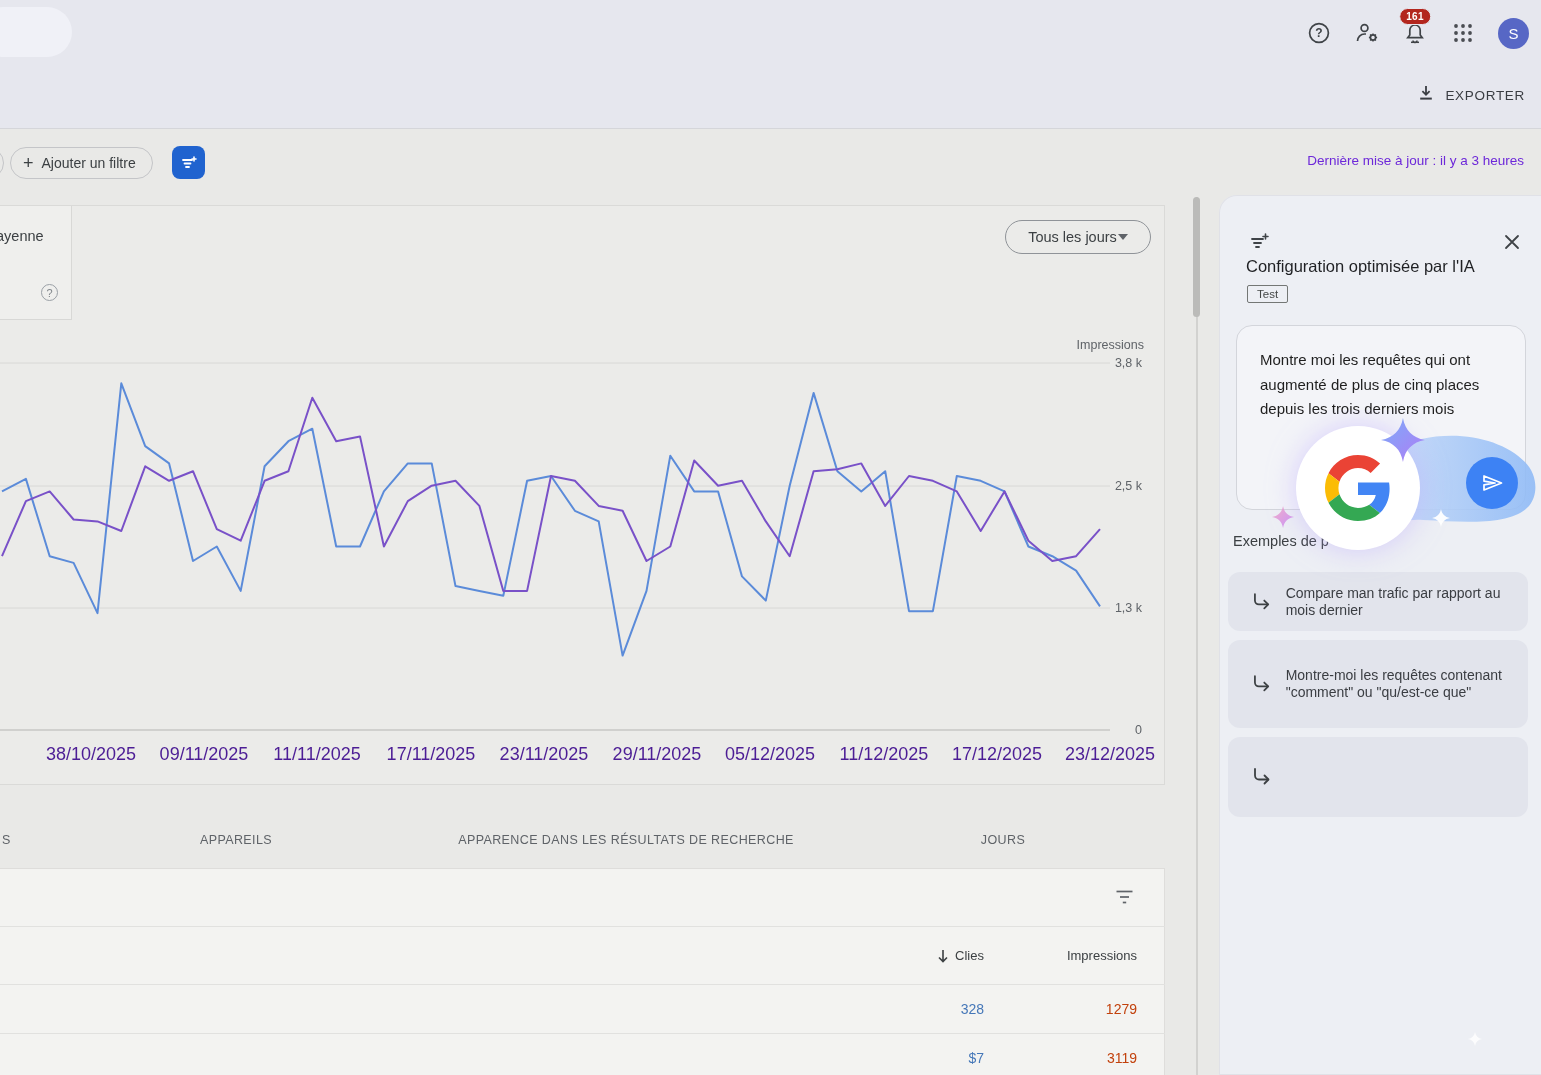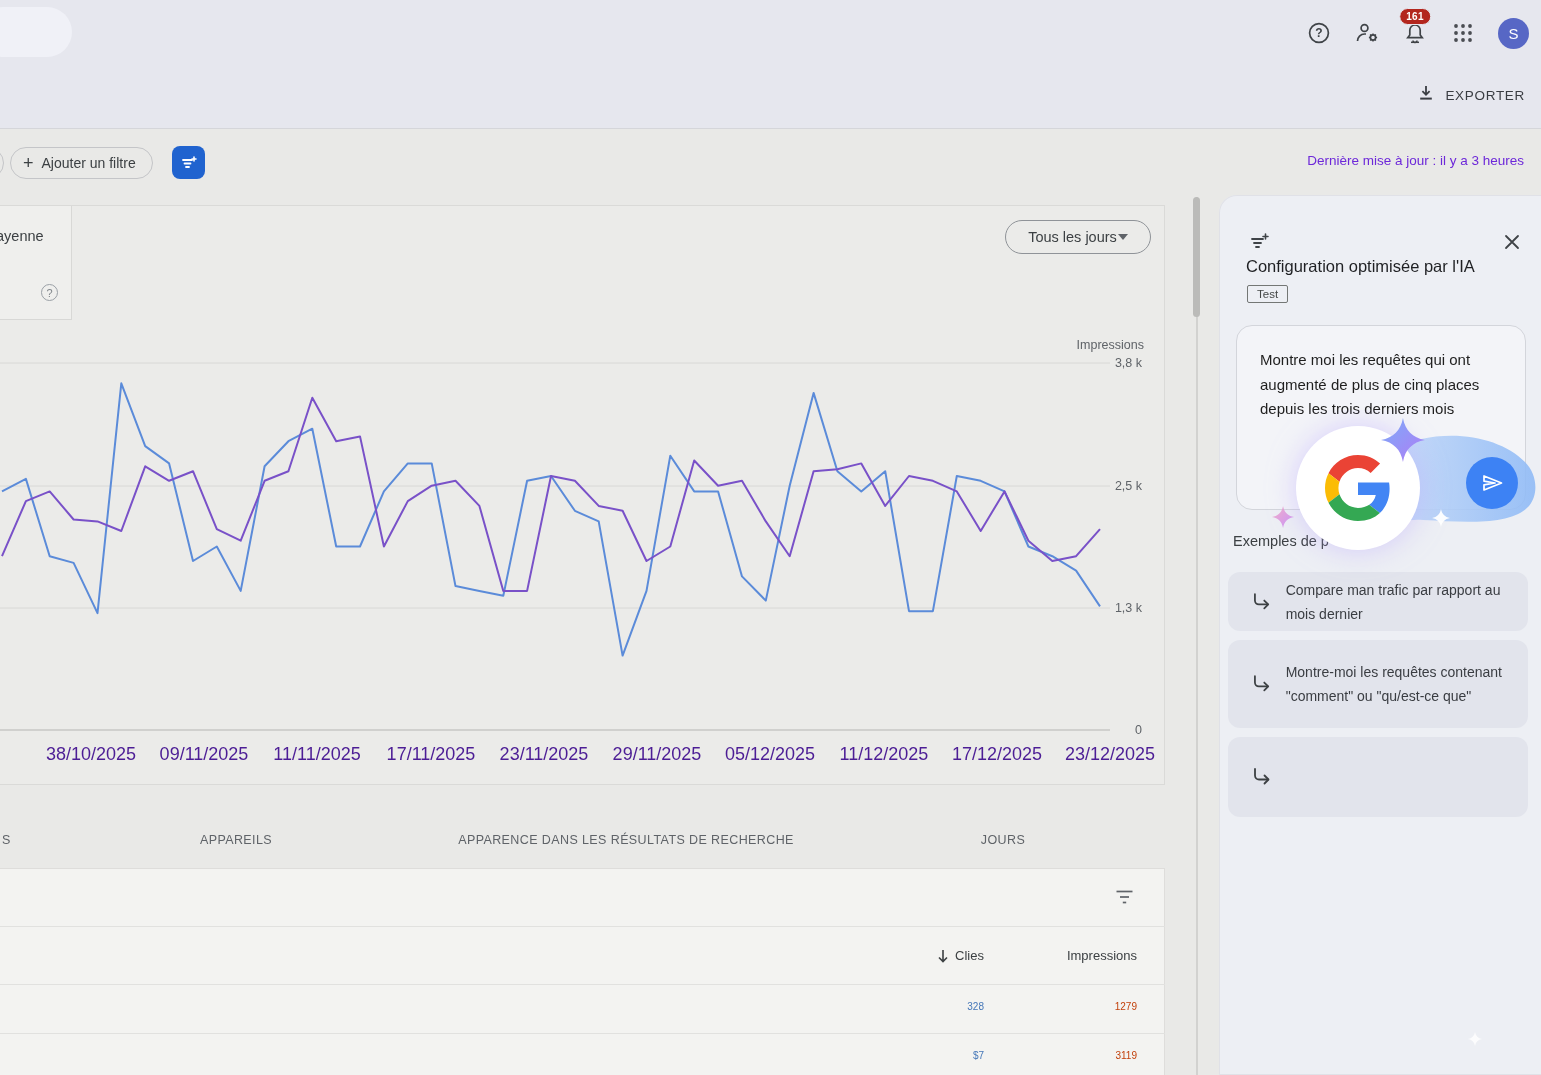--- a/index.html
+++ b/index.html
@@ -52,40 +52,40 @@
   .tabs-row { position:absolute; left:0; top:833px; width:1165px; height:18px; }
   .tab { position:absolute; transform:translateX(-50%); font-size:12.5px; letter-spacing:.4px; color:#5f6368; white-space:nowrap; cursor:pointer; }
   .tab.frag { left:2px; transform:none; }
   .tab:nth-child(2){ left:236px; } .tab:nth-child(3){ left:626px; } .tab:nth-child(4){ left:1003px; }
   .table-card { position:absolute; left:0; top:868px; width:1165px; height:207px; background:#f3f3f1; border-top:1px solid #dedddb; border-right:1px solid #dedddb; }
   .table-filter { position:absolute; right:30px; top:21px; cursor:pointer; }
   .t-divider { position:absolute; left:0; width:1165px; height:1px; background:#e1e1df; }
   .col-head { position:absolute; top:79px; font-size:13px; font-weight:500; color:#3c4043; display:flex; align-items:center; gap:6px; }
   .col-clics { right:180px; }
   .col-imps { right:27px; }
-  .cell { position:absolute; font-size:10px; font-weight:500; text-align:center; }
+  .cell { position:absolute; font-size:14px; font-weight:500; text-align:center; }
   .cell.blue { color:#4577b8; }
   .cell.purple { color:#c2410c; }
 
   
   .scroll-track { position:absolute; left:1196px; top:197px; width:2px; height:878px; background:#d2d2d0; }
   .scroll-thumb { position:absolute; left:1193px; top:197px; width:7px; height:120px; border-radius:4px; background:#bbbbb9; cursor:pointer; }
 
   
   .ai-panel { position:absolute; left:1219px; top:195px; width:330px; height:880px; background:#edeff4; border-radius:18px 0 0 0; box-shadow:0 0 0 1px #e0e1e7 inset; }
   .ai-tune { position:absolute; left:30px; top:36px; cursor:pointer; }
   .ai-close { position:absolute; left:283px; top:37px; width:20px; height:20px; cursor:pointer; }
   .ai-title { position:absolute; left:27px; top:62px; font-size:16.5px; font-weight:500; color:#1f2023; }
   .ai-badge { position:absolute; left:28px; top:90px; padding:2px 9px; border:1px solid #747775; border-radius:2px; font-size:11.5px; color:#444746; }
   .prompt-card { position:absolute; left:17px; top:130px; width:290px; height:185px; border:1.5px solid #d3d5db; border-radius:16px; background:rgba(247,248,251,.55); }
   .prompt-text { position:absolute; left:23px; top:22px; width:248px; font-size:15px; line-height:24.5px; color:#1f1f1f; }
   .examples-label { position:absolute; left:14px; top:338px; font-size:14.5px; font-weight:500; color:#3c4043; }
   .gemini-overlay { position:absolute; left:20px; top:215px; width:320px; height:190px; z-index:5; pointer-events:none; }
   .sugg-card { position:absolute; left:9px; width:300px; background:#e2e4ec; border-radius:12px; display:flex; align-items:center; gap:14px; padding:10px 14px 10px 22px; cursor:pointer; }
-  .sugg-card .sugg-text { font-size:14px; line-height:24px; color:#3a3d42; width:232px; }
+  .sugg-card .sugg-text { font-size:14px; line-height:17px; color:#3a3d42; width:232px; }
   .sugg-1 { top:377px; height:59px; }
   .sugg-2 { top:445px; height:88px;align-items:center; }
   .sugg-3 { top:542px; height:80px; }
   .bottom-sparkle { position:absolute; left:1468px; top:1032px; opacity:.85; }
 </style>
 </head>
 <body>
 
 <div class="screen">
 

